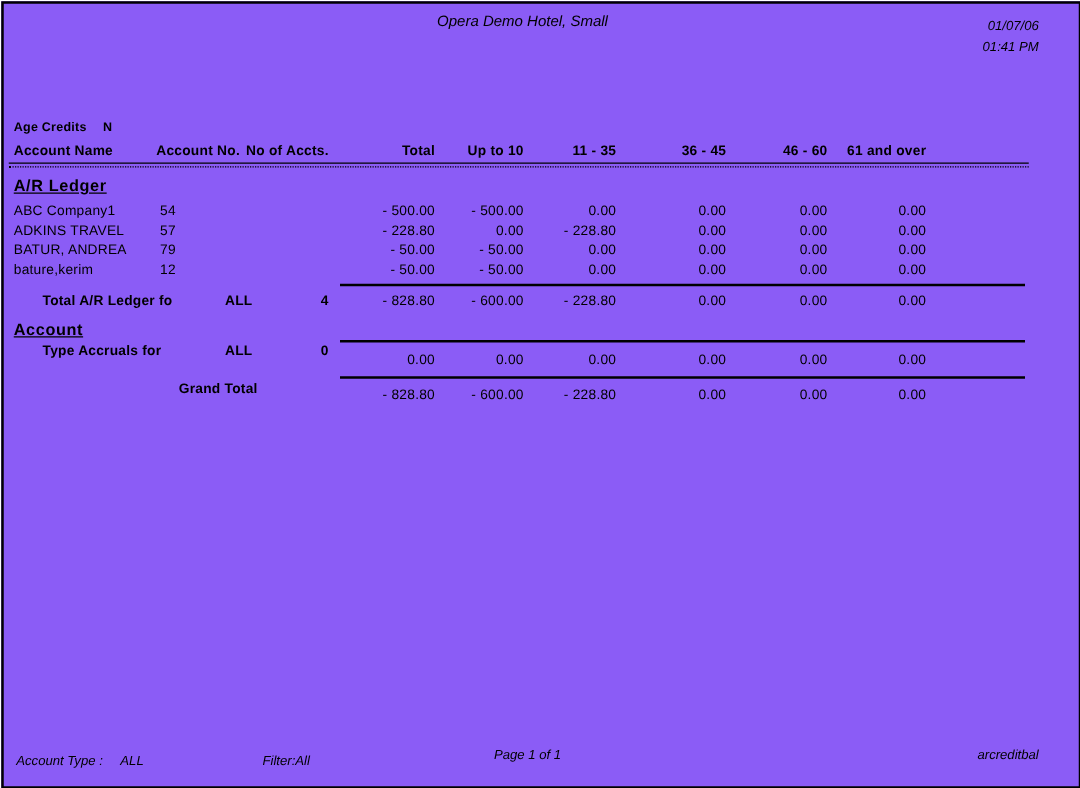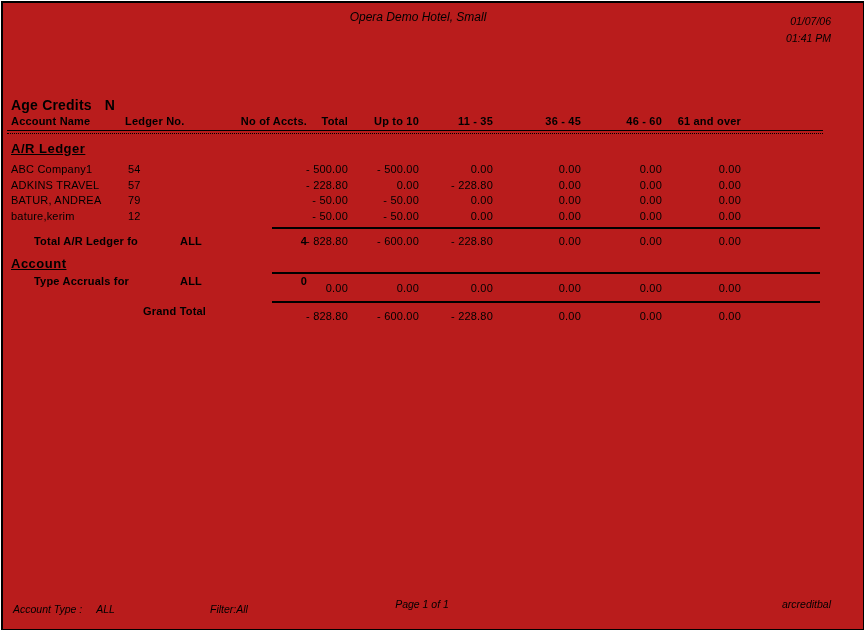--- a/index.html
+++ b/index.html
@@ -1,40 +1,40 @@
 <!DOCTYPE html>
 <html><head>
 <meta charset="utf-8">
 <style>
   html,body{margin:0;padding:0;background:#fff;}
   body{font-family:"Liberation Sans", sans-serif;color:#000;}
-  .page{position:relative;width:860px;height:626px;margin:1px;border:2px solid #000;background:#b91c1c;overflow:hidden;}
+  .page{position:relative;width:860px;height:626px;margin:1px;border:2px solid #000;background:#8b5cf6;overflow:hidden;}
   .abs{position:absolute;white-space:nowrap;}
   .it{font-style:italic;}
   .bold{font-weight:bold;}
 
   
   .hotel{top:7px;left:0;width:830px;text-align:center;font-size:12px;}
   .rpt-title{top:40px;left:0;width:830px;text-align:center;font-size:12.5px;font-weight:bold;}
   .meta{right:32px;font-size:10.5px;text-align:right;}
   .date{top:12px;}
   .time{top:29px;}
 
   
-  .age{top:94px;left:8px;font-size:14px;font-weight:bold;letter-spacing:.2px;}
+  .age{top:94px;left:8px;font-size:10px;font-weight:bold;letter-spacing:.2px;}
   .age .val{margin-left:13px;}
 
   
   .row{position:absolute;left:0;width:100%;height:14px;font-size:11px;letter-spacing:.2px;}
   .c{position:absolute;top:0;white-space:nowrap;}
   .num{width:100px;text-align:right;}
   .cn{left:8px;}
   .ca{left:125px;}
   .ca-h{left:122px;}
-  .cc{left:160px;padding-left:44px;}
+  .cc{left:160px;}
   .v0{left:245px;}
   .v1{left:316px;}
   .v2{left:390px;}
   .v3{left:478px;}
   .v4{left:559px;}
   .v5{left:638px;}
   .lbl-tot{left:31px;}
   .lbl-gt{left:140px;}
   .all{left:177px;}
   .low{top:7px;}
@@ -74,21 +74,21 @@
   <div class="abs it hotel">Opera Demo Hotel, Small</div>
   <div class="abs it meta date">01/07/06</div>
   <div class="abs it meta time">01:41 PM</div>
 
   <div class="abs age">
     <span>Age Credits</span><span class="val">N</span>
   </div>
 
   <div class="row r-hdr">
     <span class="c cn">Account Name</span>
-    <span class="c ca-h">Ledger No.</span>
+    <span class="c ca-h">Account No.</span>
     <span class="c cc num">No of Accts.</span>
     <span class="c v0 num">Total</span>
     <span class="c v1 num">Up to 10</span>
     <span class="c v2 num">11 - 35</span>
     <span class="c v3 num">36 - 45</span>
     <span class="c v4 num">46 - 60</span>
     <span class="c v5 num">61 and over</span>
   </div>
   <div class="rule-double"></div>
 

